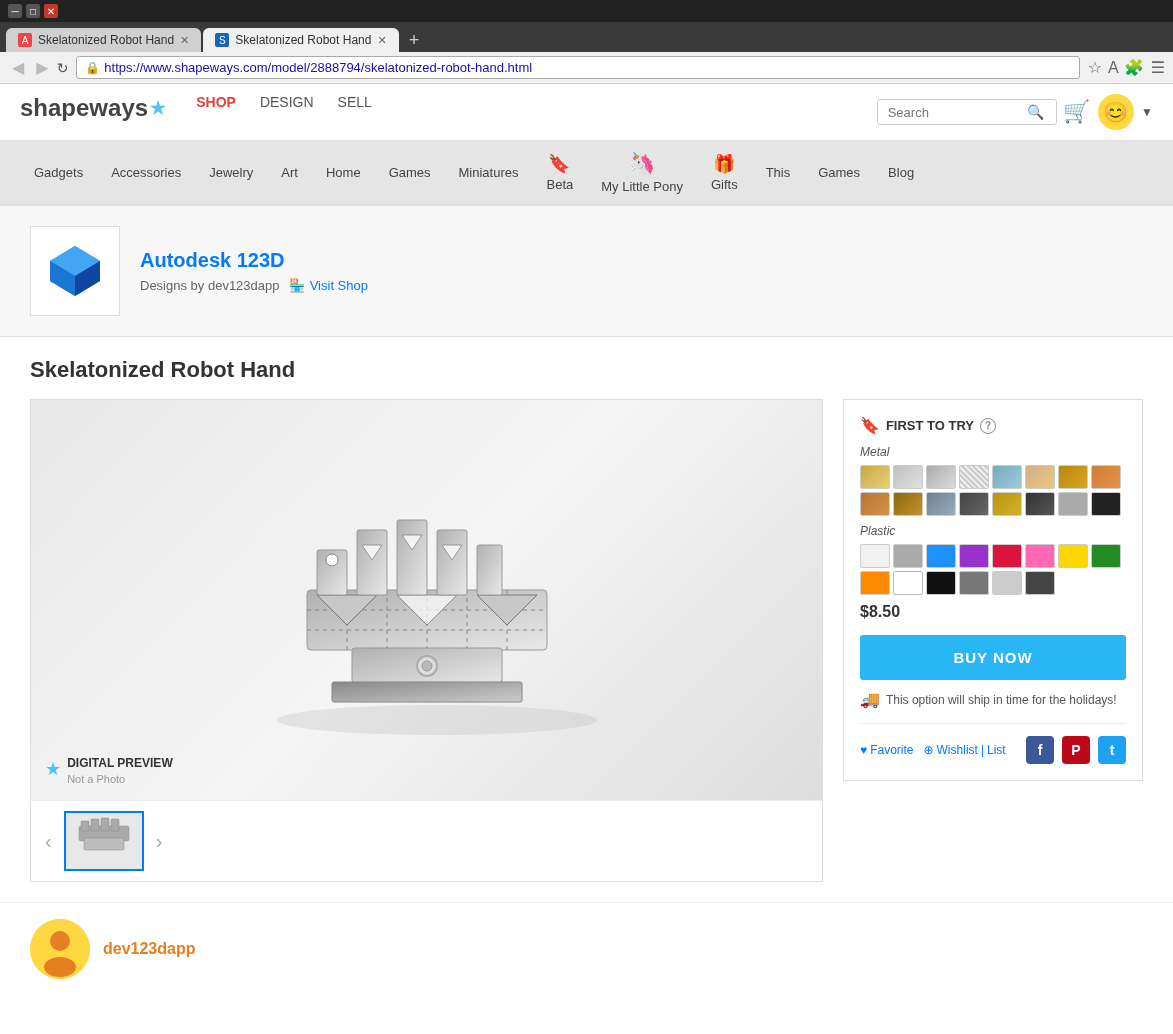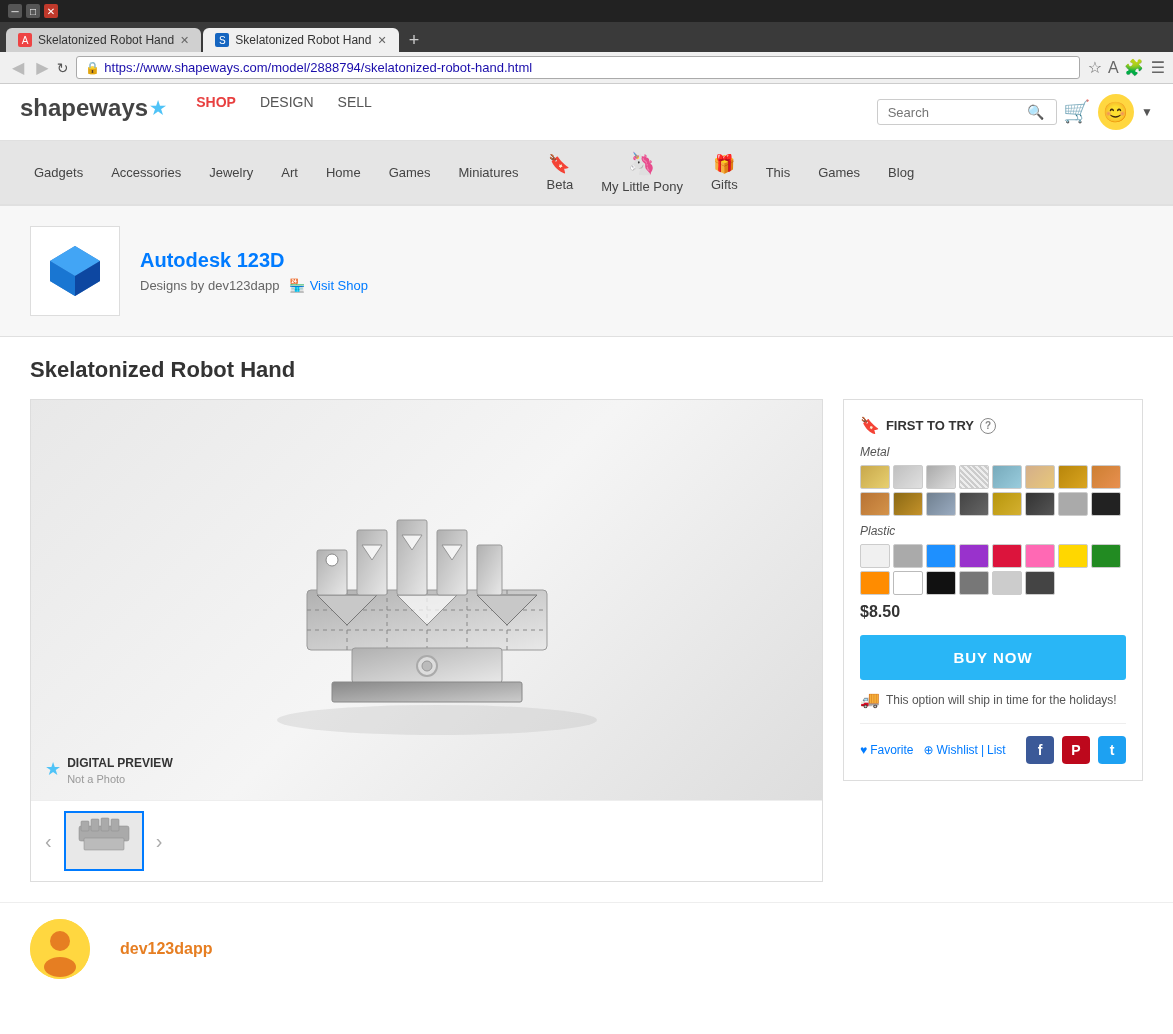--- a/index.html
+++ b/index.html
@@ -517,21 +517,21 @@
     }
     .fb-icon { background: #3b5998; }
     .pi-icon { background: #bd081c; }
     .tw-icon { background: #1da1f2; }
 
     
     .user-profile-bottom {
       display: flex;
       align-items: center;
       padding: 16px 30px;
-      gap: 30px;
+      gap: 13px;
       border-top: 1px solid #eee;
     }
     .user-avatar-bottom {
       width: 60px; height: 60px;
       background: #ffd740;
       border-radius: 50%;
       display: flex;
       align-items: center;
       justify-content: center;
       font-size: 28px;

